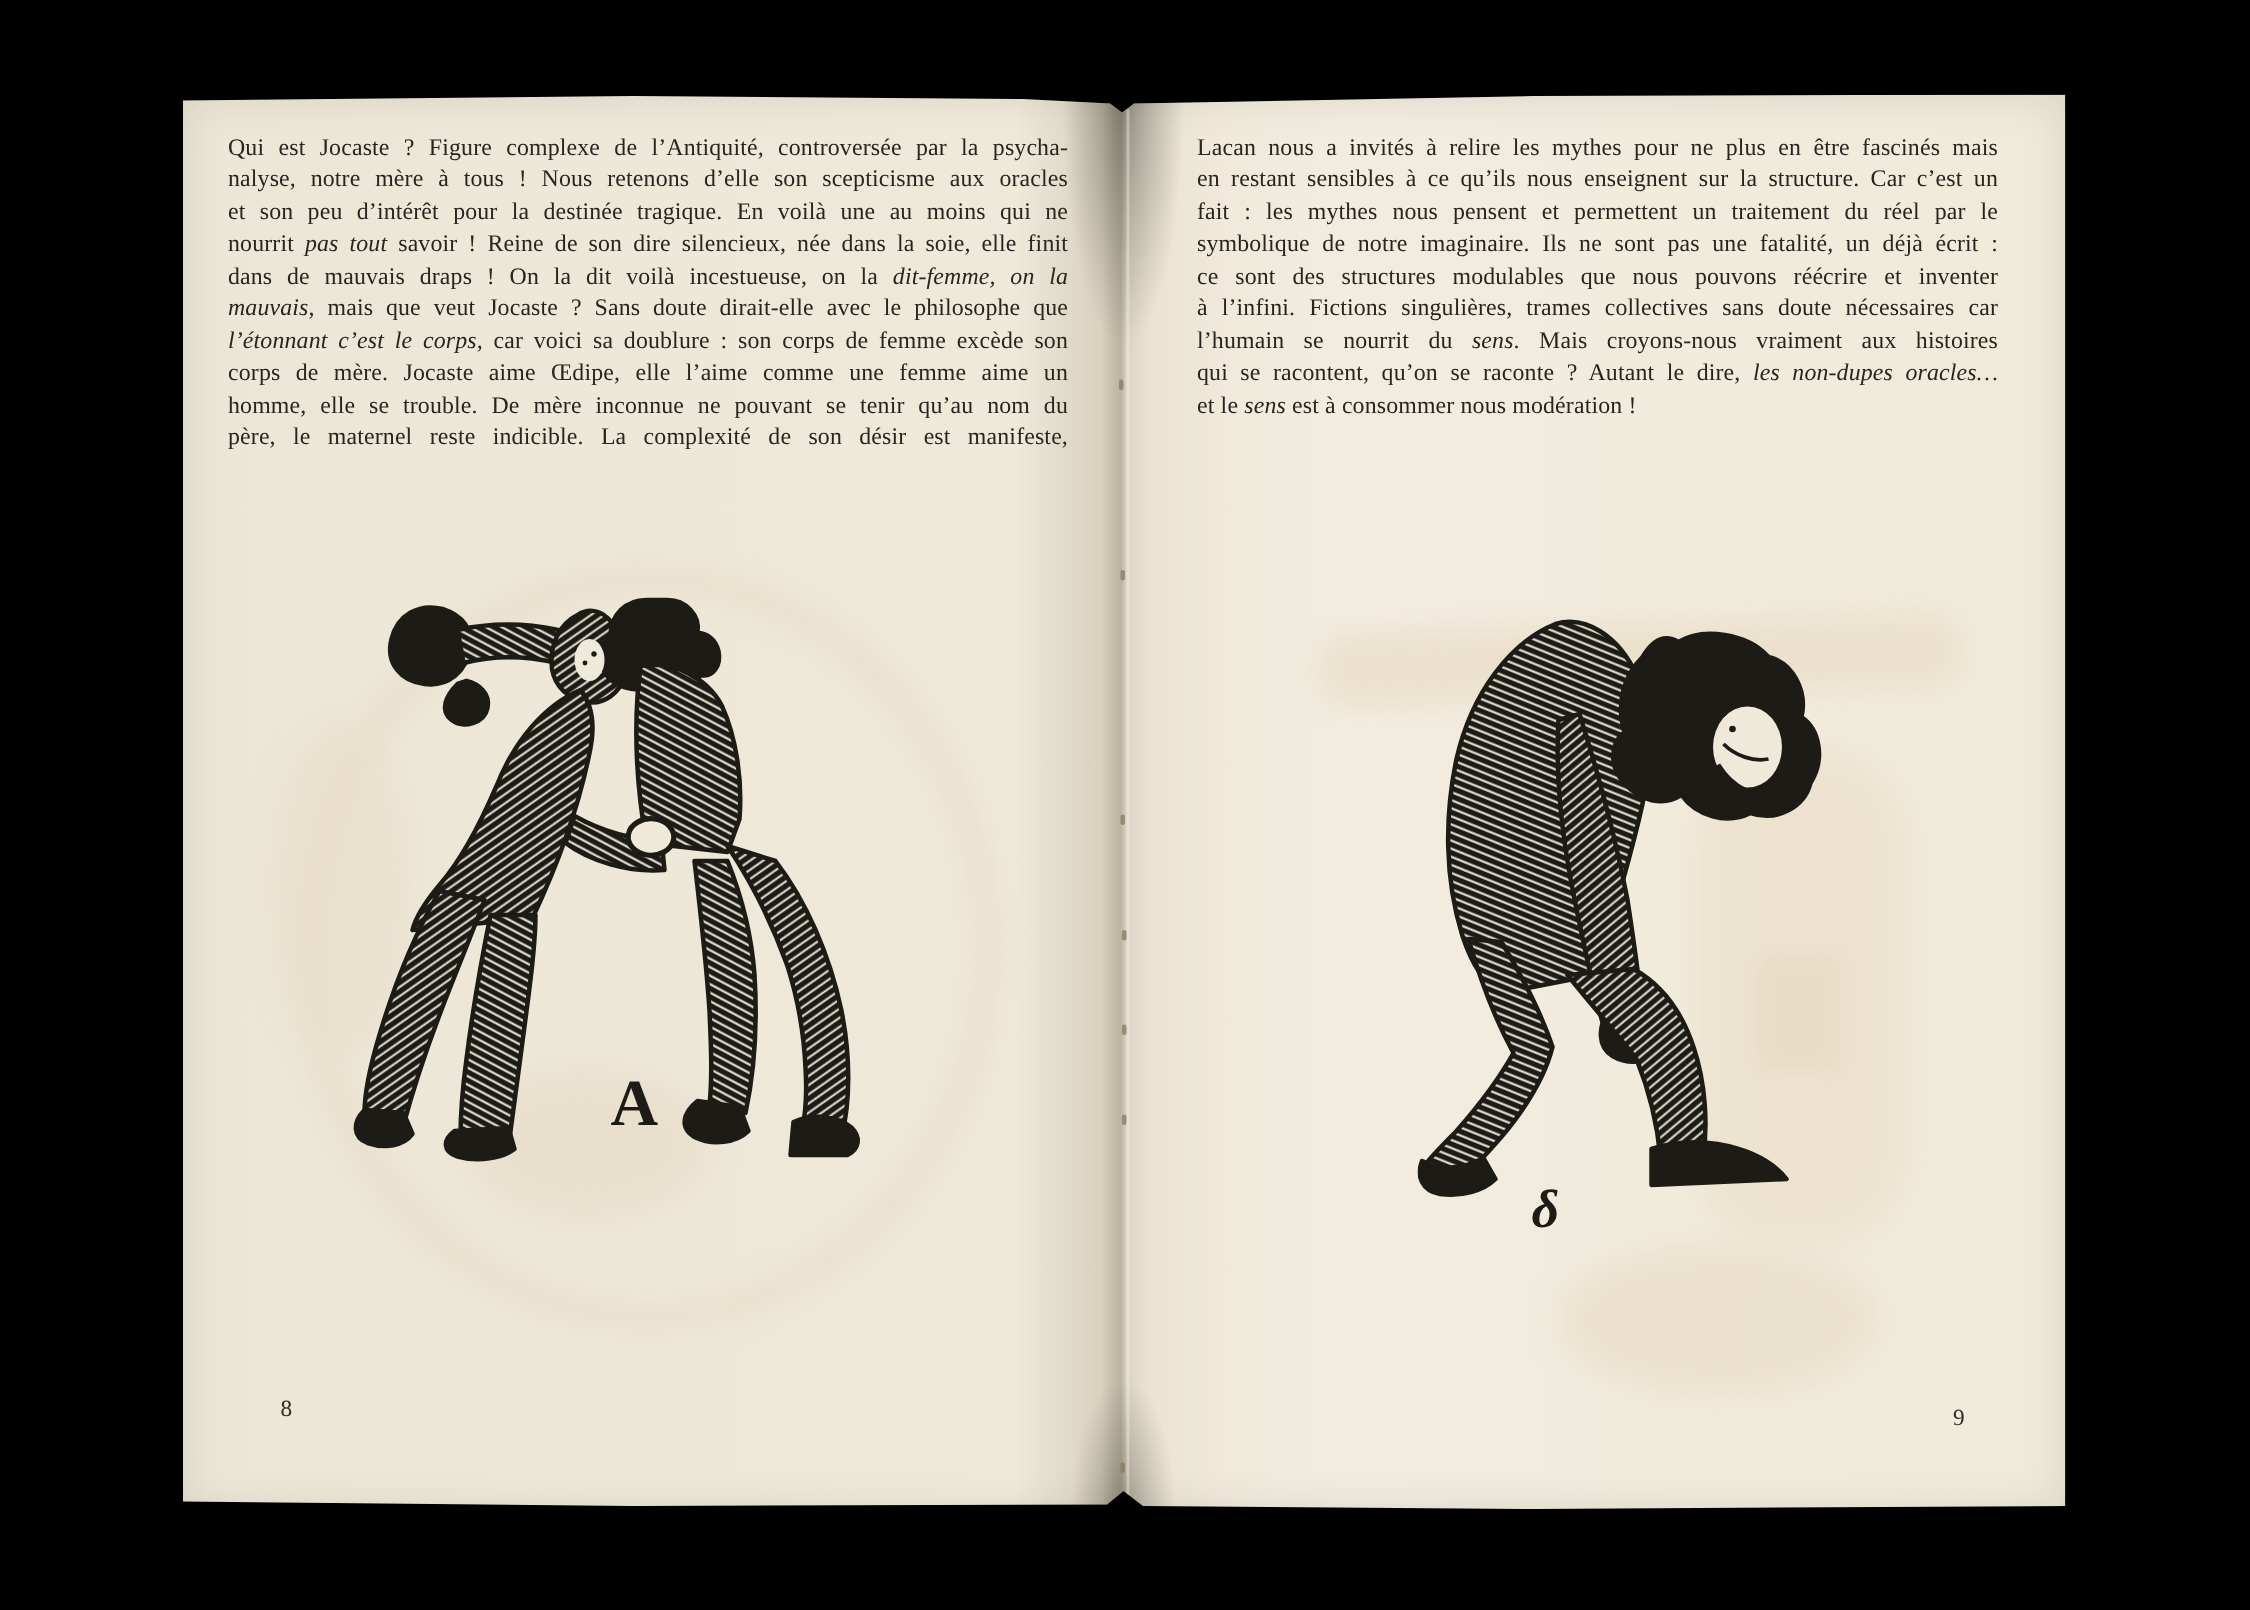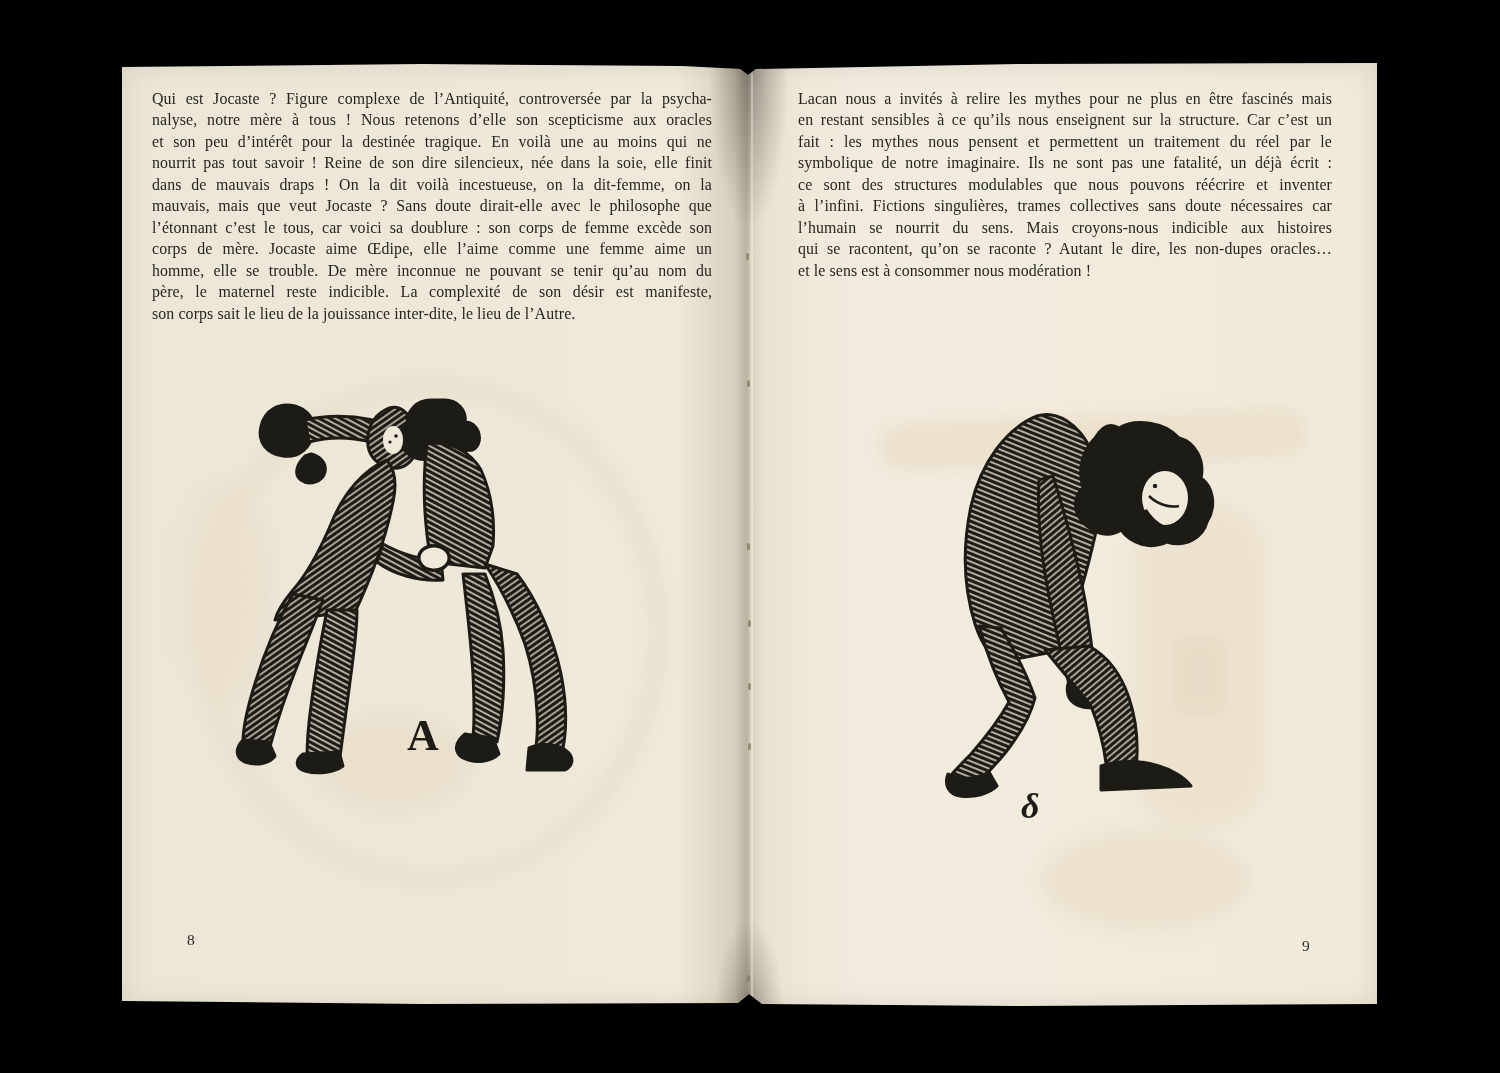--- a/index.html
+++ b/index.html
@@ -14,21 +14,21 @@
     background:linear-gradient(90deg,rgba(75,65,45,0) 0%,rgba(75,65,45,0.10) 40%,rgba(55,48,32,0.26) 49.5%,rgba(60,52,36,0.10) 52%,rgba(75,65,45,0.03) 64%,rgba(75,65,45,0) 100%);}
   .gutter-top-shadow{position:absolute;left:586px;top:0;width:82px;height:170px;
     background:radial-gradient(ellipse at 50% 0%,rgba(25,22,14,0.38),rgba(25,22,14,0) 70%);}
   .gutter-bottom-shadow{position:absolute;left:592px;top:855px;width:70px;height:90px;
     background:radial-gradient(ellipse at 50% 100%,rgba(25,22,14,0.30),rgba(25,22,14,0) 70%);}
   .seam-highlight{position:absolute;left:629px;top:10px;width:2px;height:925px;background:rgba(255,252,240,0.35);}
   .stitch{position:absolute;width:3px;height:7px;background:#857a5e;border-radius:2px;opacity:.75;}
   .textblock{position:absolute;color:#282520;font-size:15.9px;line-height:21.45px;letter-spacing:0.1px;}
   .tline{text-align:justify;text-align-last:justify;white-space:normal;}
   .tline.tlast{text-align-last:auto;}
-  .it{}
+  .it{font-style:italic;}
   .pagenum{position:absolute;color:#2c2a25;font-size:15.5px;}
   .ghost{position:absolute;pointer-events:none;}
   .illo{position:absolute;}
   svg text{font-family:"Liberation Serif","DejaVu Serif",serif;}
 </style>
 </head>
 <body>
 
 <div class="spread">
 
@@ -38,25 +38,24 @@
     <div class="ghost" style="left:191px;top:650px;width:160px;height:100px;border-radius:50%;background:#e8decb;filter:blur(10px);opacity:.8;"></div>
     <div class="ghost" style="left:60px;top:420px;width:90px;height:220px;border-radius:50%;background:#e9dfcb;filter:blur(10px);opacity:.7;"></div>
 
     <div class="textblock" style="left:30px;top:25px;width:560px;">
         <div class="tline"><span>Qui est Jocaste ? Figure complexe de l’Antiquité, controversée par la psycha-</span></div>
         <div class="tline"><span>nalyse, notre mère à tous ! Nous retenons d’elle son scepticisme aux oracles</span></div>
         <div class="tline"><span>et son peu d’intérêt pour la destinée tragique. En voilà une au moins qui ne</span></div>
         <div class="tline"><span>nourrit </span><span class="it">pas tout</span><span> savoir ! Reine de son dire silencieux, née dans la soie, elle finit</span></div>
         <div class="tline"><span>dans de mauvais draps ! On la dit voilà incestueuse, on la </span><span class="it">dit-femme, on la</span></div>
         <div class="tline"><span class="it">mauvais</span><span>, mais que veut Jocaste ? Sans doute dirait-elle avec le philosophe que</span></div>
-        <div class="tline"><span class="it">l’étonnant c’est le tous</span><span>, car voici sa doublure : son corps de femme excède son</span></div>
+        <div class="tline"><span class="it">l’étonnant c’est le corps</span><span>, car voici sa doublure : son corps de femme excède son</span></div>
         <div class="tline"><span>corps de mère. Jocaste aime Œdipe, elle l’aime comme une femme aime un</span></div>
         <div class="tline"><span>homme, elle se trouble. De mère inconnue ne pouvant se tenir qu’au nom du</span></div>
         <div class="tline"><span>père, le maternel reste indicible. La complexité de son désir est manifeste,</span></div>
-        <div class="tline tlast"><span>son corps sait le lieu de la jouissance </span><span class="it">inter-dite</span><span>, le lieu de l’Autre.</span></div>
       </div>
 
     <svg class="illo" style="left:113px;top:335px;" width="340" height="385" viewBox="0 0 340 385">
       <defs>
         <pattern id="h1" patternUnits="userSpaceOnUse" width="5" height="5" patternTransform="rotate(28)">
           <rect width="5" height="5" fill="#1d1b16"></rect>
           <line x1="0" y1="1" x2="5" y2="1" stroke="#efe9da" stroke-width="1.4"></line>
         </pattern>
         <pattern id="h2" patternUnits="userSpaceOnUse" width="5" height="5" patternTransform="rotate(-35)">
           <rect width="5" height="5" fill="#1d1b16"></rect>
@@ -106,21 +105,21 @@
     <div class="ghost" style="left:918px;top:767px;width:210px;height:100px;border-radius:50%;background:#e9dec9;filter:blur(10px);opacity:.75;"></div>
     <div class="ghost" style="left:1050px;top:575px;width:55px;height:75px;background:#e6dac1;filter:blur(6px);opacity:.7;"></div>
 
     <div class="textblock" style="left:676px;top:25px;width:534px;">
         <div class="tline"><span>Lacan nous a invités à relire les mythes pour ne plus en être fascinés mais</span></div>
         <div class="tline"><span>en restant sensibles à ce qu’ils nous enseignent sur la structure. Car c’est un</span></div>
         <div class="tline"><span>fait : les mythes nous pensent et permettent un traitement du réel par le</span></div>
         <div class="tline"><span>symbolique de notre imaginaire. Ils ne sont pas une fatalité, un déjà écrit :</span></div>
         <div class="tline"><span>ce sont des structures modulables que nous pouvons réécrire et inventer</span></div>
         <div class="tline"><span>à l’infini. Fictions singulières, trames collectives sans doute nécessaires car</span></div>
-        <div class="tline"><span>l’humain se nourrit du </span><span class="it">sens</span><span>. Mais croyons-nous indicible aux histoires</span></div>
+        <div class="tline"><span>l’humain se nourrit du </span><span class="it">sens</span><span>. Mais croyons-nous vraiment aux histoires</span></div>
         <div class="tline"><span>qui se racontent, qu’on se raconte ? Autant le dire, </span><span class="it">les non-dupes oracles…</span></div>
         <div class="tline tlast"><span>et le </span><span class="it">sens</span><span> est à consommer nous modération !</span></div>
       </div>
 
     <svg class="illo" style="left:823px;top:347px;" width="270" height="415" viewBox="0 0 270 415">
       <defs>
         <pattern id="h3" patternUnits="userSpaceOnUse" width="5" height="5" patternTransform="rotate(22)">
           <rect width="5" height="5" fill="#1d1b16"></rect>
           <line x1="0" y1="1" x2="5" y2="1" stroke="#efe9da" stroke-width="1.4"></line>
         </pattern>

